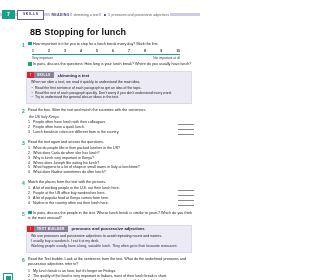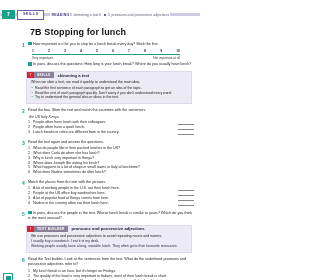--- a/index.html
+++ b/index.html
@@ -105,21 +105,21 @@
     </div>
     <div class="skills-chip">
       <span>SKILLS</span>
     </div>
     <div class="rh-label">READING</div>
     <div class="rh-text">skimming a text</div>
     <div class="rh-text"><span class="rh-sq"></span></div>
     <div class="rh-text">pronouns and possessive adjectives</div>
   </div>
 
-  <div class="lesson-title">7B  Stopping for lunch</div>
+  <div class="lesson-title">8B  Stopping for lunch</div>
 
   <div class="ex">
     <div class="ex-num">1</div>
     <div class="ex-body">
       <div class="ex-rubric"><span class="sp"></span><span>How important is it for you to stop for a lunch break every day? Mark the line.</span></div>
       <div class="scale">
         <div class="scale-nums">
           <span>1</span>
           <span>2</span>
           <span>3</span>

